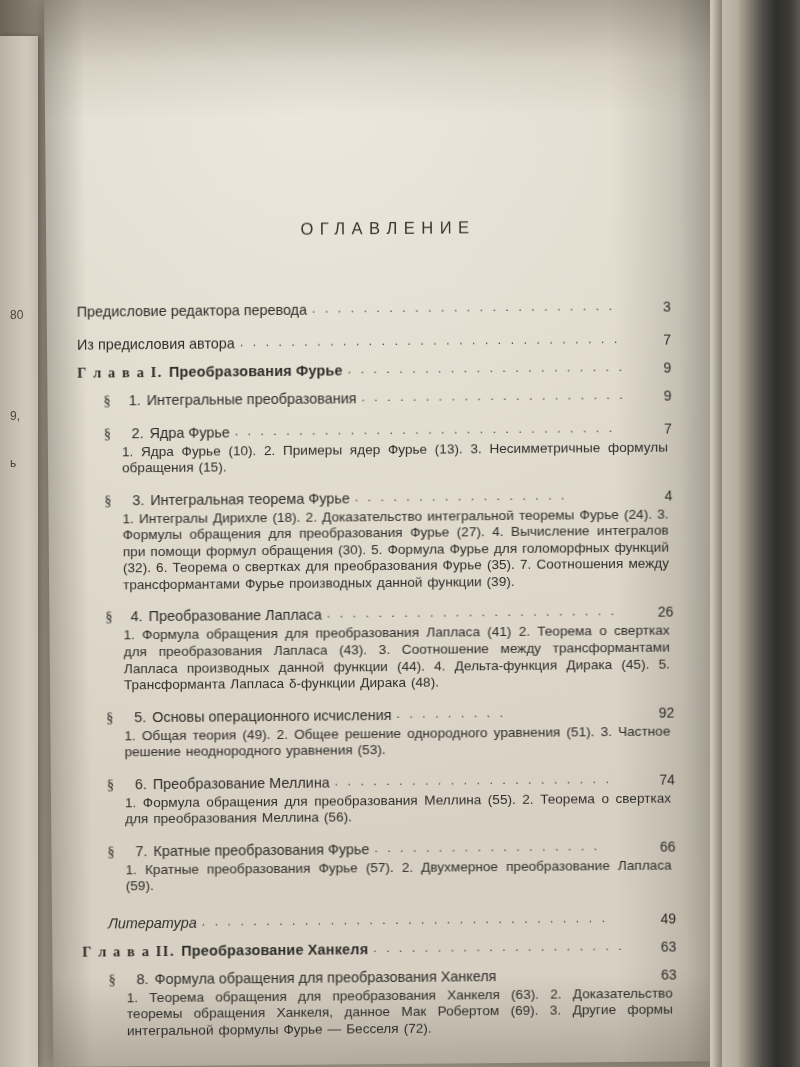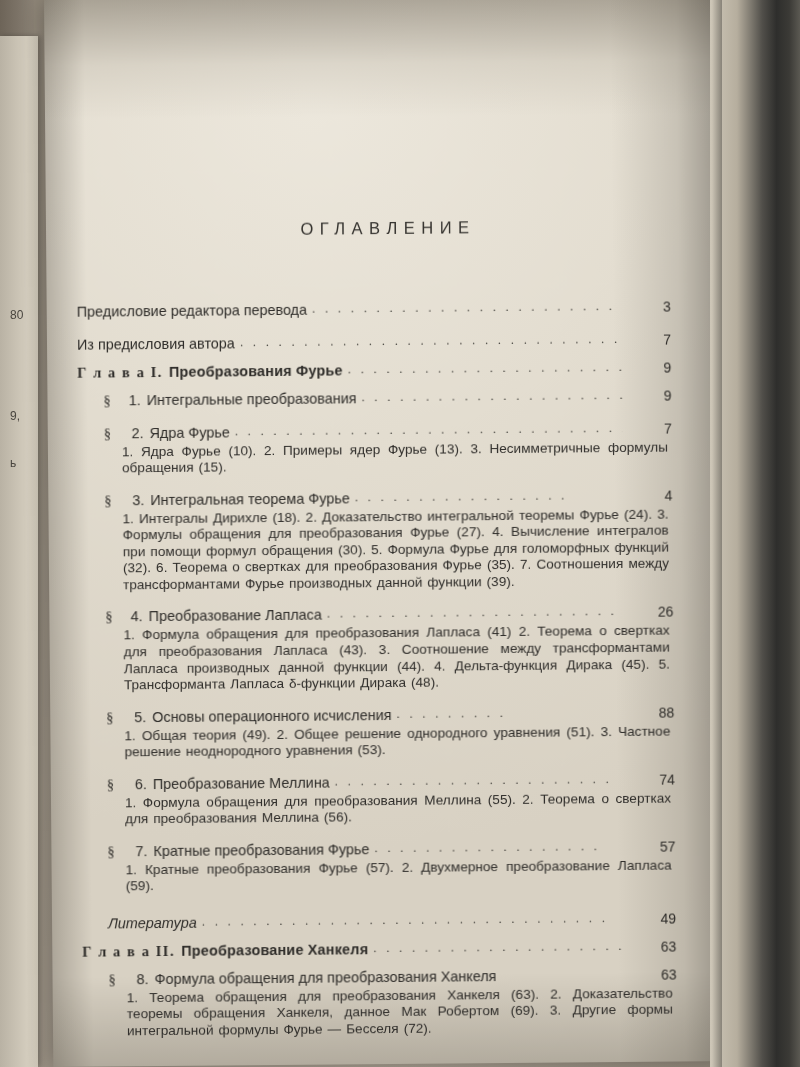--- a/index.html
+++ b/index.html
@@ -240,41 +240,41 @@
           <span class="pg">26</span>
         </div>
         <div class="desc">1. Формула обращения для преобразования Лапласа (41) 2. Теорема о свертках для преобразования Лапласа (43). 3. Соотношение между трансформантами Лапласа производных данной функции (44). 4. Дельта-функция Дирака (45). 5. Трансформанта Лапласа δ-функции Дирака (48).</div>
         <div class="gap-m"></div>
 
         <div class="row sec">
           <span class="sym">§</span>
           <span class="lbl">5.</span>
           <span class="lbl" style="margin-left:6px;">Основы операционного исчисления</span>
           <span class="dots">. . . . . . . . .</span>
-          <span class="pg">88</span>
+          <span class="pg">92</span>
         </div>
         <div class="desc">1. Общая теория (49). 2. Общее решение однородного уравнения (51). 3. Частное решение неоднородного уравнения (53).</div>
         <div class="gap-m"></div>
 
         <div class="row sec">
           <span class="sym">§</span>
           <span class="lbl">6.</span>
           <span class="lbl" style="margin-left:6px;">Преобразование Меллина</span>
           <span class="dots">. . . . . . . . . . . . . . . . . . . . . .</span>
           <span class="pg">74</span>
         </div>
         <div class="desc">1. Формула обращения для преобразования Меллина (55). 2. Теорема о свертках для преобразования Меллина (56).</div>
         <div class="gap-m"></div>
 
         <div class="row sec">
           <span class="sym">§</span>
           <span class="lbl">7.</span>
           <span class="lbl" style="margin-left:6px;">Кратные преобразования Фурье</span>
           <span class="dots">. . . . . . . . . . . . . . . . . .</span>
-          <span class="pg">57</span>
+          <span class="pg">66</span>
         </div>
         <div class="desc">1. Кратные преобразования Фурье (57). 2. Двухмерное преобразование Лапласа (59).</div>
         <div class="gap-l"></div>
 
         <div class="row sec lit-row">
           <span class="lbl">Литература</span>
           <span class="dots">. . . . . . . . . . . . . . . . . . . . . . . . . . . . . . . .</span>
           <span class="pg">49</span>
         </div>
         <div class="gap-s"></div>

